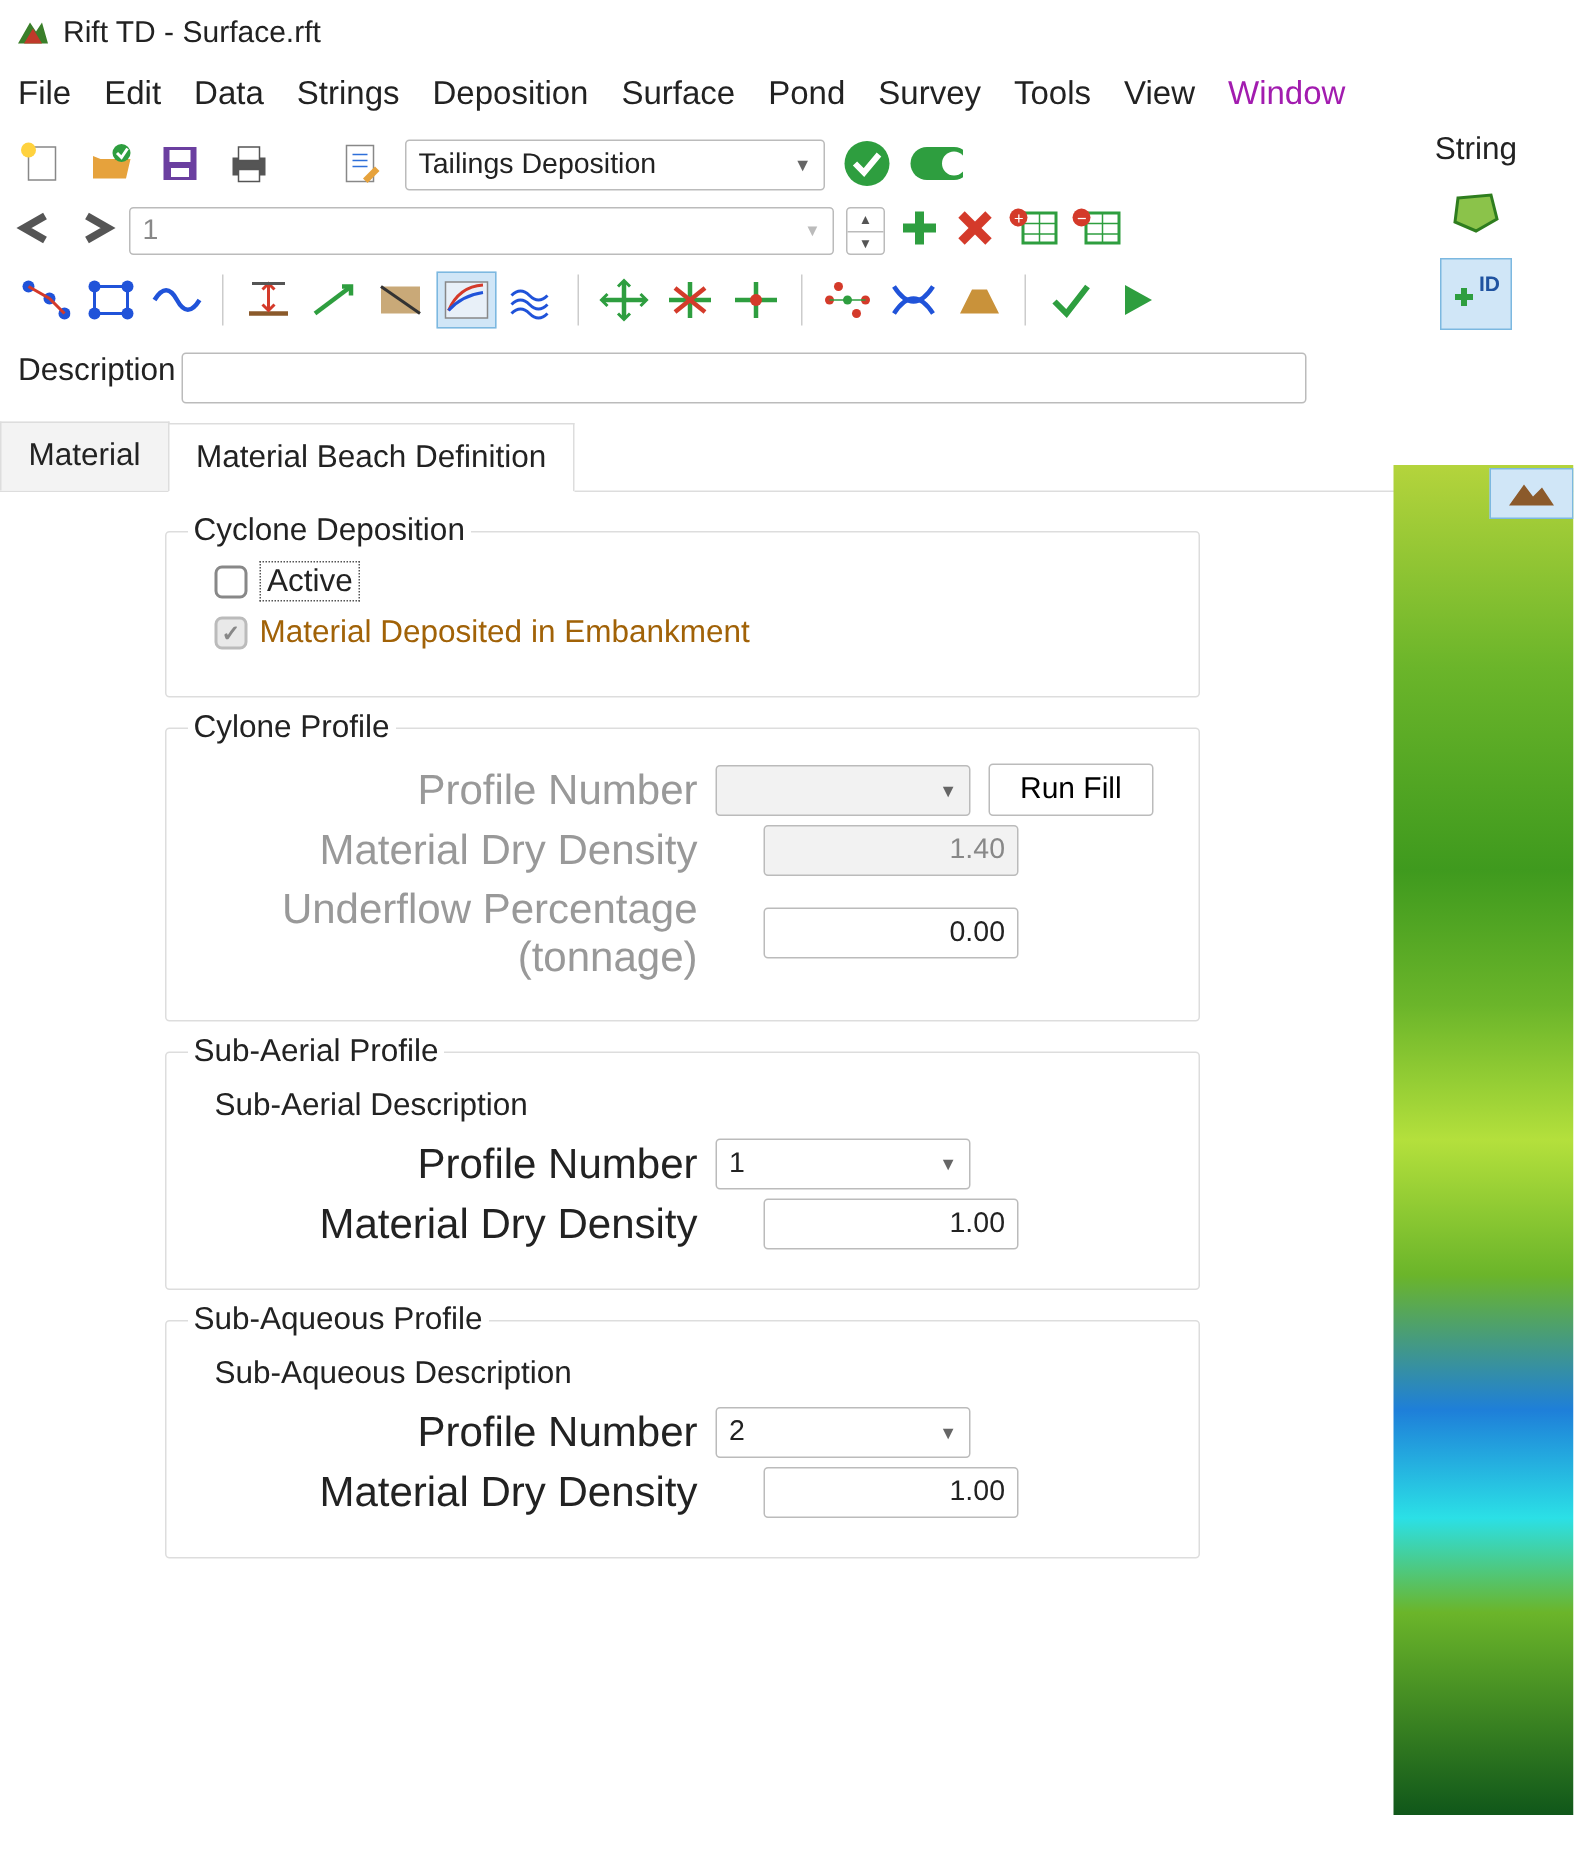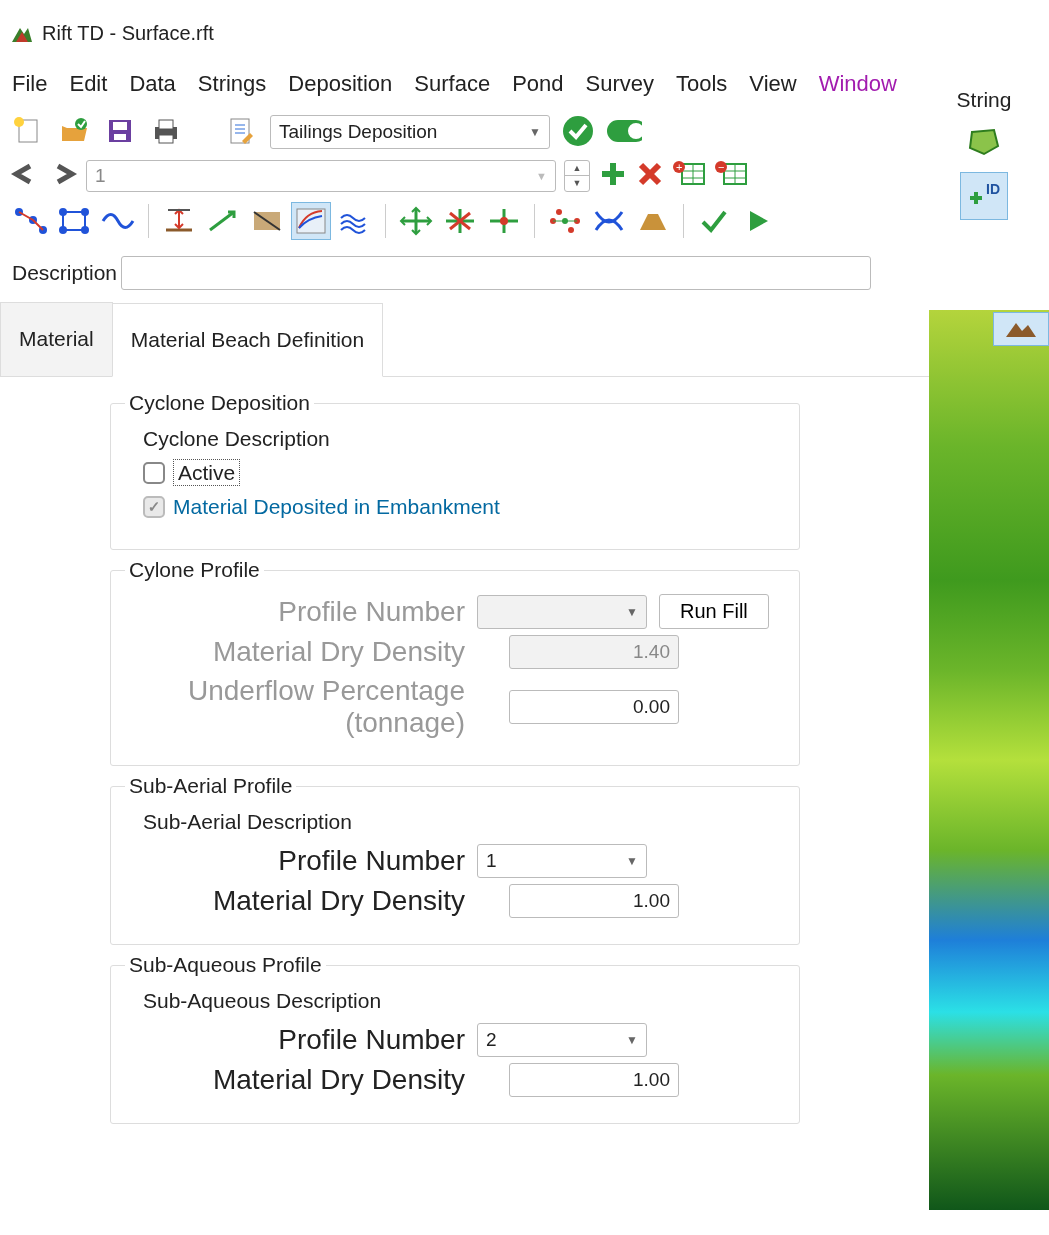--- a/index.html
+++ b/index.html
@@ -8,22 +8,21 @@
   font-size: 15px;
   background: #fff;
   color: #222;
   width: 1049px;
   height: 1235px;
   overflow: hidden;
   position: relative;
 }
 .titlebar {
   display: flex;
-  align-items: center;
-  padding: 22px 10px;
+  padding: 11px 10px;
   font-size: 20px;
 }
 .titlebar .app-icon {
   width: 24px; height: 20px;
   margin-right: 8px;
 }
 .menubar {
   display: flex;
   gap: 22px;
   padding: 4px 12px 10px 12px;
@@ -102,39 +101,38 @@
   display: flex;
   align-items: center;
   gap: 4px;
   padding: 6px 10px 10px 10px;
 }
 .tool-row2 .sep { width:1px; height:34px; background:#ccc; margin:0 6px; }
 .tool-row2 .ic { width:40px; height:38px; display:flex; align-items:center; justify-content:center; }
 .tool-row2 .ic.sel { background:#d0e6f7; border:1px solid #7cb8e0; }
 .desc-row {
   display:flex;
-  align-items:center;
   gap:4px;
   padding: 6px 12px 12px 12px;
 }
 .desc-row .lbl { font-size:21px; }
 .desc-input {
   flex:1;
   height:34px;
   border:1px solid #bbb;
   border-radius:3px;
   background:#fff;
   max-width: 750px;
 }
 .tabs-row {
   display:flex;
   border-bottom:1px solid #ddd;
 }
 .tab {
-  padding: 24px 18px;
+  padding: 10px 18px;
   font-size:21px;
   background:#f3f3f3;
   border:1px solid #ddd;
   border-bottom:none;
   margin-right:-1px;
 }
 .tab.active {
   background:#fff;
   border-bottom:1px solid #fff;
   position:relative;
@@ -168,21 +166,21 @@
 .cb {
   width:22px; height:22px;
   border:2px solid #888;
   border-radius:5px;
   background:#fff;
   display:flex; align-items:center; justify-content:center;
 }
 .cb.dis { background:#e9e9e9; border-color:#bbb; }
 .cb.checked::after { content:"✓"; color:#888; font-size:15px; font-weight:bold; }
 .active-frame { border:1px dotted #555; padding:1px 4px; }
-.checkbox-row.disabled { color:#0369a1; }
+.checkbox-row.disabled { color:#a16207; }
 .form-row {
   display:flex;
   align-items:center;
   gap:12px;
   margin:6px 0;
 }
 .form-row .flabel {
   font-size:28px;
   width: 340px;
   text-align:right;
@@ -497,21 +495,20 @@
 
 <div class="tabs-row">
   <div class="tab">Material</div>
   <div class="tab active">Material Beach Definition</div>
 </div>
 
 <div class="tab-body">
 
   <fieldset class="group">
     <legend>Cyclone Deposition</legend>
-    <div class="sub-heading">Cyclone Description</div>
     <div class="checkbox-row">
       <span class="cb"></span>
       <span class="active framed"><span class="active-frame">Active</span></span>
     </div>
     <div class="checkbox-row disabled">
       <span class="cb dis checked"></span>
       <span>Material Deposited in Embankment</span>
     </div>
   </fieldset>
 

